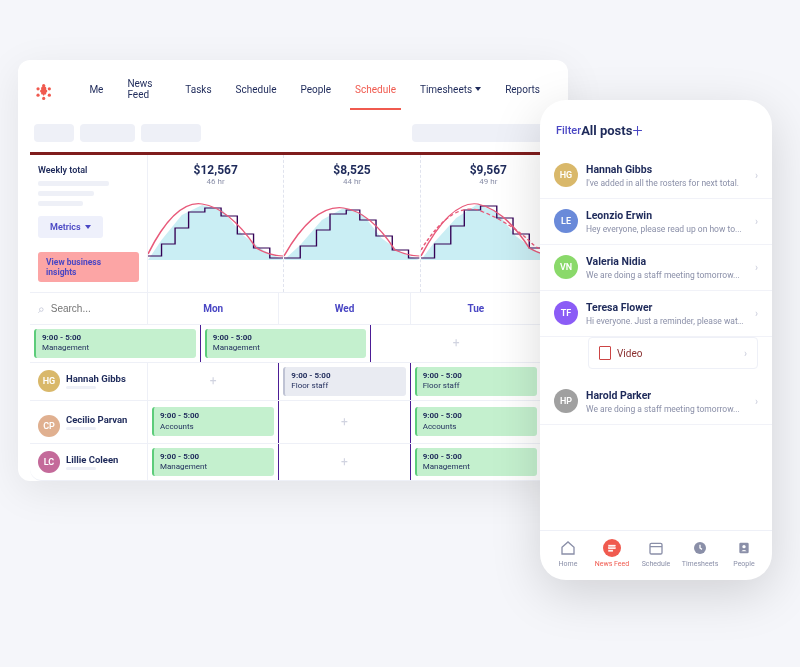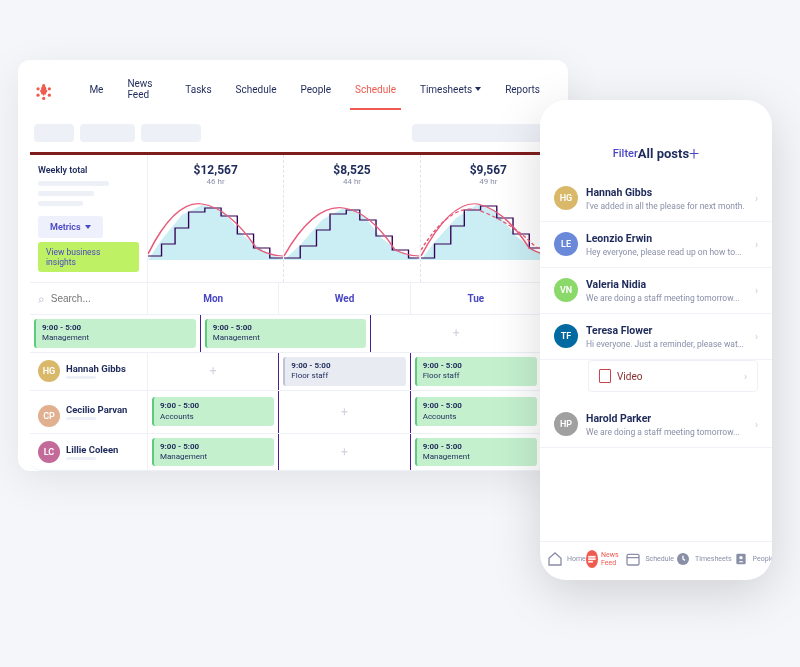--- a/index.html
+++ b/index.html
@@ -22,21 +22,21 @@
 .skel-a { width: 40px; height: 18px; }
 .skel-b { width: 55px; height: 18px; }
 .skel-c { width: 60px; height: 18px; }
 .skel-d { width: 140px; height: 18px; margin-left: auto; }
 
 .summary-row { display: flex; border-top: 3px solid #7f1d1d; border-bottom: 1px solid #eef0f7; }
 .sidebar-col { width: 118px; padding: 10px 8px; border-right: 1px solid #eef0f7; font-size: 9px; color: #1e2a5a; }
 .sidebar-col .wt-label { font-weight: 600; margin-bottom: 6px; }
 .skel-line { height: 5px; background: #eef0f7; border-radius: 2px; margin-bottom: 5px; }
 .metrics-btn { background: #eef0fb; color: #4a47c4; font-size: 9px; font-weight: 600; padding: 6px 12px; border-radius: 3px; margin-top: 10px; display: flex; align-items: center; gap: 4px; width: fit-content; }
-.insights-btn { background: #bef264; color: #4a47c4; font-size: 8.5px; font-weight: 400; padding: 5px 8px; border-radius: 3px; margin-top: 4px; width: fit-content; }
+.insights-btn { background: #fca5a5; color: #4a47c4; font-size: 8.5px; font-weight: 700; padding: 5px 8px; border-radius: 3px; margin-top: 14px; width: fit-content; }
 
 .chart-area { flex: 1; position: relative; display: flex; }
 .chart-col { flex: 1; text-align: center; padding: 8px 0 0 0; position: relative; }
 .chart-col + .chart-col { border-left: 1px dashed #e0e3ee; }
 .chart-amount { font-size: 12px; font-weight: 700; color: #1e2a5a; }
 .chart-hours { font-size: 8px; color: #8a8fa8; }
 .chart-svg { width: 100%; height: 70px; margin-top: 4px; }
 .chart-svg .mountain { fill: #b3e7ef; opacity: 0.7; }
 .chart-svg .stepline { fill: none; stroke: #305; stroke-width: 1; }
 .chart-svg .curve1 { fill: none; stroke: #e85a7a; stroke-width: 1.2; }
@@ -62,38 +62,38 @@
 .shift-card.red { background: #ffd9dc; border-left-color: #f05a4f; }
 .shift-time { font-weight: 700; }
 .shift-role { font-weight: 400; }
 .plus-empty { color: #d0d3e0; font-size: 12px; font-weight: 400; }
 .shift-partial { width: 14px; }
 
 .sched-row.last { border-radius: 0 0 12px 12px; }
 
 
 .phone { position: absolute; top: 100px; left: 540px; width: 232px; height: 480px; background: #fff; border-radius: 26px; box-shadow: 0 14px 50px rgba(0,0,0,0.15); padding: 16px 0 0 0; overflow: hidden; display: flex; flex-direction: column; }
-.phone-header { display: flex; align-items: center; justify-content: center; padding: 4px 16px 12px 16px; margin-top: 23px; }
+.phone-header { display: flex; align-items: center; justify-content: flex-start; padding: 4px 16px 12px 16px; }
 .ph-filter { color: #4a47c4; font-size: 11px; font-weight: 500; }
 .ph-title { font-size: 13px; font-weight: 700; color: #1e2a5a; }
 .ph-plus { color: #4a47c4; font-size: 18px; font-weight: 300; }
 
 .feed { flex: 1; overflow: hidden; }
 .post { padding: 10px 14px; border-bottom: 1px solid #f1f2f8; display: flex; gap: 8px; align-items: flex-start; position: relative; }
 .post-avatar { width: 24px; height: 24px; border-radius: 50%; flex-shrink: 0; display: flex; align-items: center; justify-content: center; font-size: 9px; font-weight: 600; color: #fff; }
 .post-body { flex: 1; min-width: 0; }
 .post-name { font-size: 10.5px; font-weight: 700; color: #1e2a5a; margin-bottom: 2px; }
 .post-text { font-size: 8.5px; color: #8a8fa8; white-space: nowrap; overflow: hidden; text-overflow: ellipsis; }
 .post-chevron { color: #c9ccdb; font-size: 10px; align-self: center; }
 .video-attach { margin: 0 14px 10px 48px; border: 1px solid #eef0f7; border-radius: 4px; padding: 8px 10px; display: flex; align-items: center; justify-content: space-between; }
 .video-label { display: flex; align-items: center; gap: 6px; font-size: 10px; color: #8a3030; }
 .video-icon { width: 12px; height: 14px; border: 1px solid #c44; border-radius: 1px; position: relative; }
 
 .tabbar { display: flex; border-top: 1px solid #eef0f7; padding: 8px 6px 12px 6px; }
-.tab { flex: 1; display: flex; flex-direction: row; align-items: center; gap: 3px; font-size: 7px; color: #8a8fa8; }
+.tab { flex: 1; display: flex; flex-direction: column; align-items: center; gap: 3px; font-size: 7px; color: #8a8fa8; }
 .tab.active { color: #f05a4f; }
 .tab-icon { width: 18px; height: 18px; display: flex; align-items: center; justify-content: center; }
 .tab-icon svg { width: 16px; height: 16px; }
 .tab.active .circle-icon { background: #f05a4f; border-radius: 50%; width: 18px; height: 18px; display: flex; align-items: center; justify-content: center; }
 .tab.active .circle-icon svg { stroke: #fff; fill: #fff; width: 10px; height: 10px; }
 </style>
 </head>
 <body>
 
 <div class="desktop">
@@ -300,42 +300,42 @@
   <div class="phone-header">
     <div class="ph-filter">Filter</div>
     <div class="ph-title">All posts</div>
     <div class="ph-plus">+</div>
   </div>
   <div class="feed" id="feed">
       <div class="post">
         <div class="post-avatar" style="background: rgb(217, 184, 106);">HG</div>
         <div class="post-body">
           <div class="post-name">Hannah Gibbs</div>
-          <div class="post-text">I've added in all the please for next month.</div>
+          <div class="post-text">I've added in all the rosters for next total.</div>
         </div>
         <div class="post-chevron">›</div>
       </div>
       <div class="post">
         <div class="post-avatar" style="background: rgb(106, 138, 217);">LE</div>
         <div class="post-body">
           <div class="post-name">Leonzio Erwin</div>
           <div class="post-text">Hey everyone, please read up on how to...</div>
         </div>
         <div class="post-chevron">›</div>
       </div>
       <div class="post">
         <div class="post-avatar" style="background: rgb(138, 217, 106);">VN</div>
         <div class="post-body">
           <div class="post-name">Valeria Nidia</div>
           <div class="post-text">We are doing a staff meeting tomorrow...</div>
         </div>
         <div class="post-chevron">›</div>
       </div>
       <div class="post">
-        <div class="post-avatar" style="background: #0369a1;">TF</div>
+        <div class="post-avatar" style="background: #8b5cf6;">TF</div>
         <div class="post-body">
           <div class="post-name">Teresa Flower</div>
           <div class="post-text">Hi everyone. Just a reminder, please watch...</div>
         </div>
         <div class="post-chevron">›</div>
       </div>
       <div class="video-attach">
         <div class="video-label">
           <span class="video-icon"></span>
           <span>Video</span>

